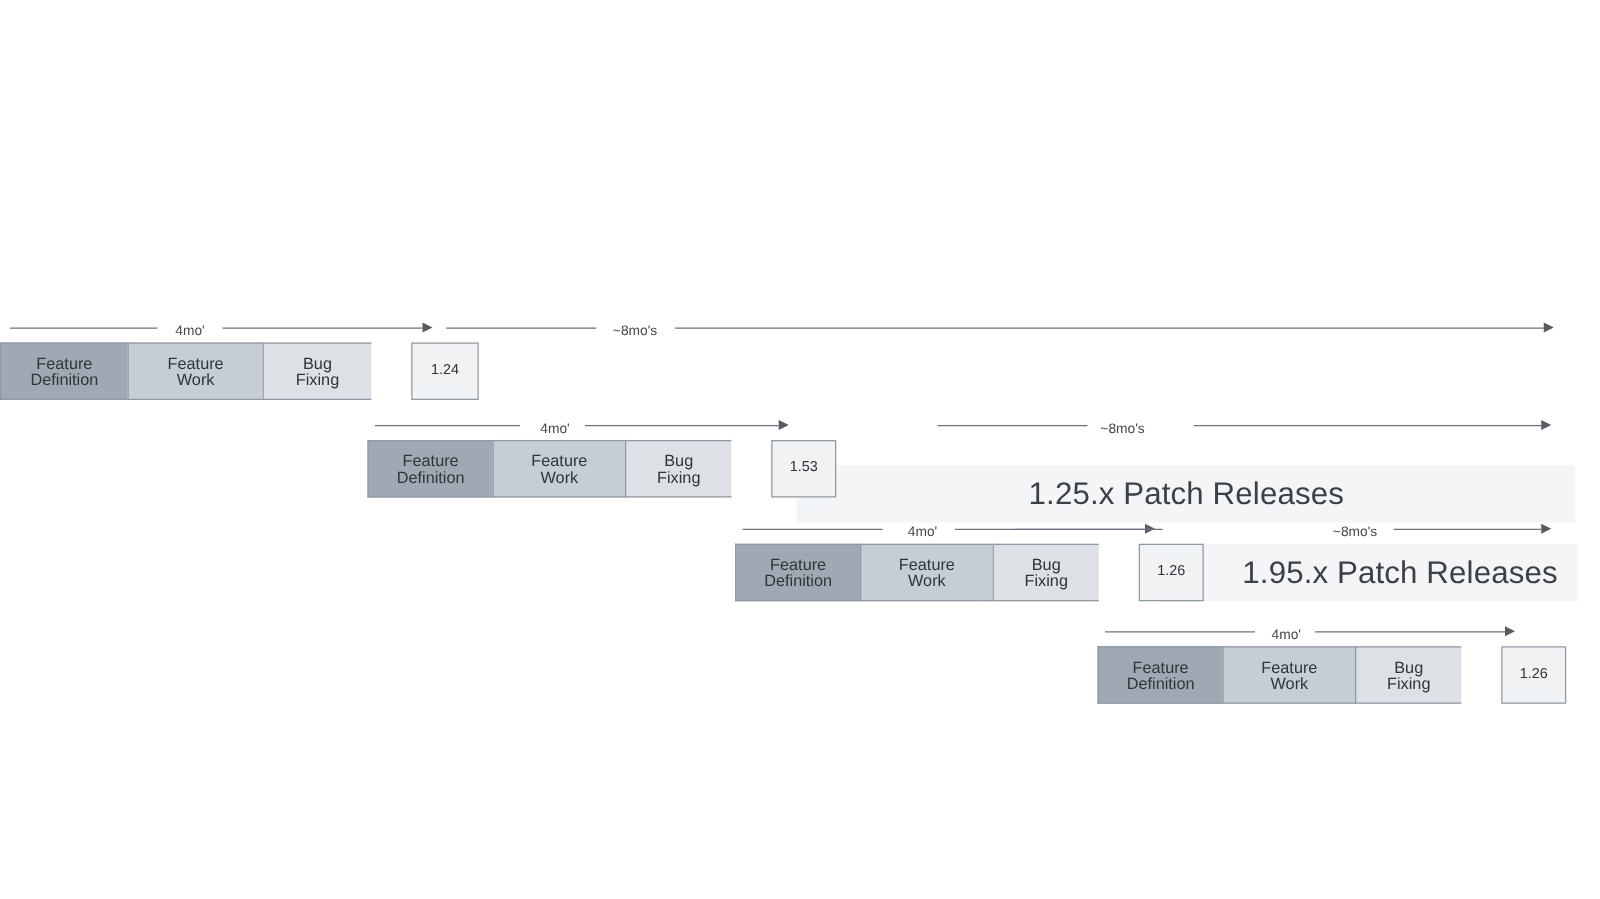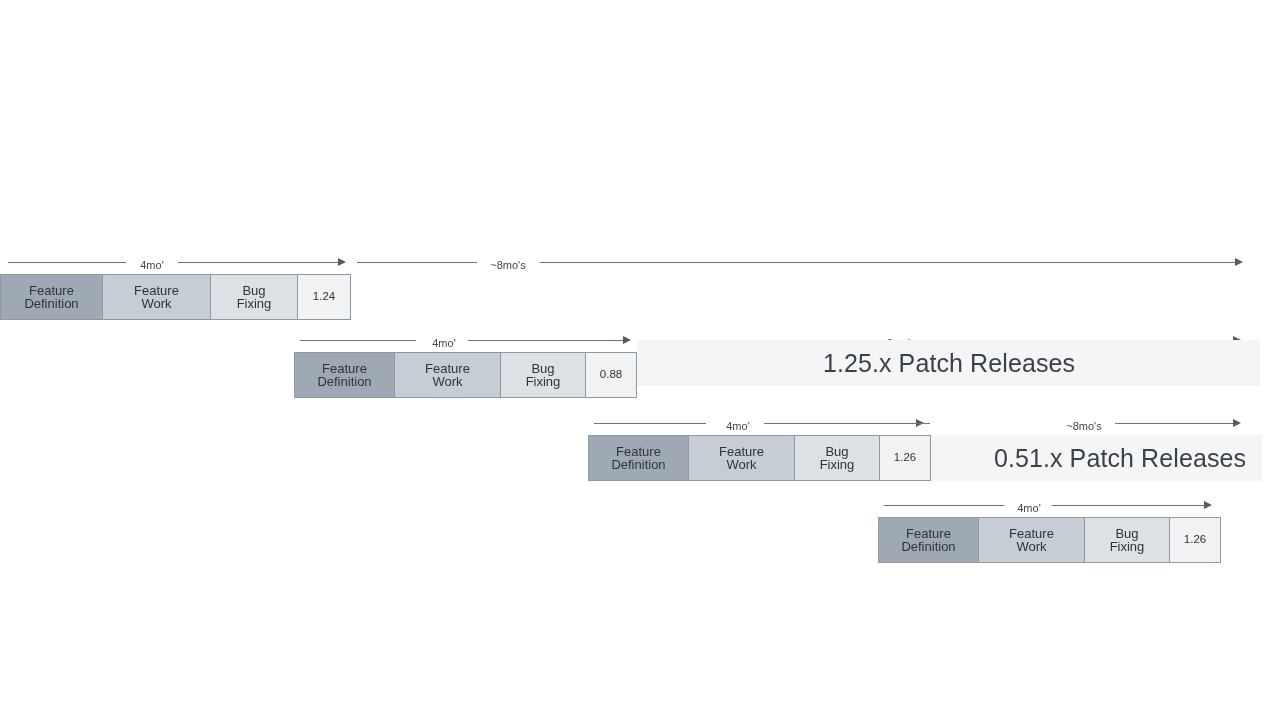--- a/index.html
+++ b/index.html
@@ -59,21 +59,21 @@
     font-size: 13px;
     line-height: 13.5px;
     color: #2f3439;
     text-align: center;
     white-space: nowrap;
   }
   .phase:last-child { border-right: 1px solid #8e99a4; }
   .phase-def  { background: #9fa9b3; }
   .phase-work { background: #c6cdd4; }
   .phase-bug  { background: #dde0e4; }
-  .phase-ver  { background: #f1f2f3; font-size: 11.5px; }
+  .phase-ver  { background: #f1f2f3; font-size: 11.5px; margin-left: 32px; }
 
   
   .measure {
     position: absolute;
     height: 22px;
   }
   .measure-line {
     position: absolute;
     top: 10px;
     height: 1px;
@@ -134,54 +134,54 @@
       <div class="measure-label" style="left: 444px;">4mo'</div>
       <div class="measure-line" style="left: 468px; width: 155px;"></div>
       <div class="arrow-head" style="left: 623px;"></div>
     </div>
     <div class="measure" style="left: 0px; top: 330px; width: 1280px;">
       <div class="measure-line" style="left: 750px; width: 120px;"></div>
       <div class="measure-label" style="left: 898px;">~8mo's</div>
       <div class="measure-line" style="left: 955px; width: 278px;"></div>
       <div class="arrow-head" style="left: 1233px;"></div>
     </div>
-    <div class="patch-band" style="left: 637px; top: 340px; width: 623px;">
+    <div class="patch-band" style="left: 637px; top: 372px; width: 623px;">
       <div class="patch-band-label" style="position: absolute; left: 312px; transform: translateX(-50%);">1.25.x Patch Releases</div>
     </div>
     <div class="phases" style="left: 294px; top: 352px;">
       <div class="phase phase-def" style="width: 100px;">
         <span>Feature</span>
         <span>Definition</span>
       </div>
       <div class="phase phase-work" style="width: 106px;">
         <span>Feature</span>
         <span>Work</span>
       </div>
       <div class="phase phase-bug" style="width: 85px;">
         <span>Bug</span>
         <span>Fixing</span>
       </div>
       <div class="phase phase-ver" style="width: 52px;">
-        <span>0.88</span>
+        <span>1.53</span>
       </div>
     </div>
     <div class="measure" style="left: 0px; top: 413px; width: 1280px;">
       <div class="measure-line" style="left: 594px; width: 112px;"></div>
       <div class="measure-label" style="left: 738px;">4mo'</div>
       <div class="measure-line" style="left: 764px; width: 152px;"></div>
       <div class="arrow-head" style="left: 916px;"></div>
     </div>
     <div class="measure" style="left: 0px; top: 413px; width: 1280px;">
       <div class="measure-label" style="left: 1084px;">~8mo's</div>
       <div class="measure-line" style="left: 1115px; width: 118px;"></div>
       <div class="arrow-head" style="left: 1233px;"></div>
     </div>
     <div class="measure-line" style="position: absolute; left: 812px; top: 423px; width: 118px;"></div>
     <div class="patch-band" style="left: 931px; top: 435px; width: 331px;">
-      <div class="patch-band-label" style="position: absolute; left: 189px; transform: translateX(-50%);">0.51.x Patch Releases</div>
+      <div class="patch-band-label" style="position: absolute; left: 189px; transform: translateX(-50%);">1.95.x Patch Releases</div>
     </div>
     <div class="phases" style="left: 588px; top: 435px;">
       <div class="phase phase-def" style="width: 100px;">
         <span>Feature</span>
         <span>Definition</span>
       </div>
       <div class="phase phase-work" style="width: 106px;">
         <span>Feature</span>
         <span>Work</span>
       </div>

